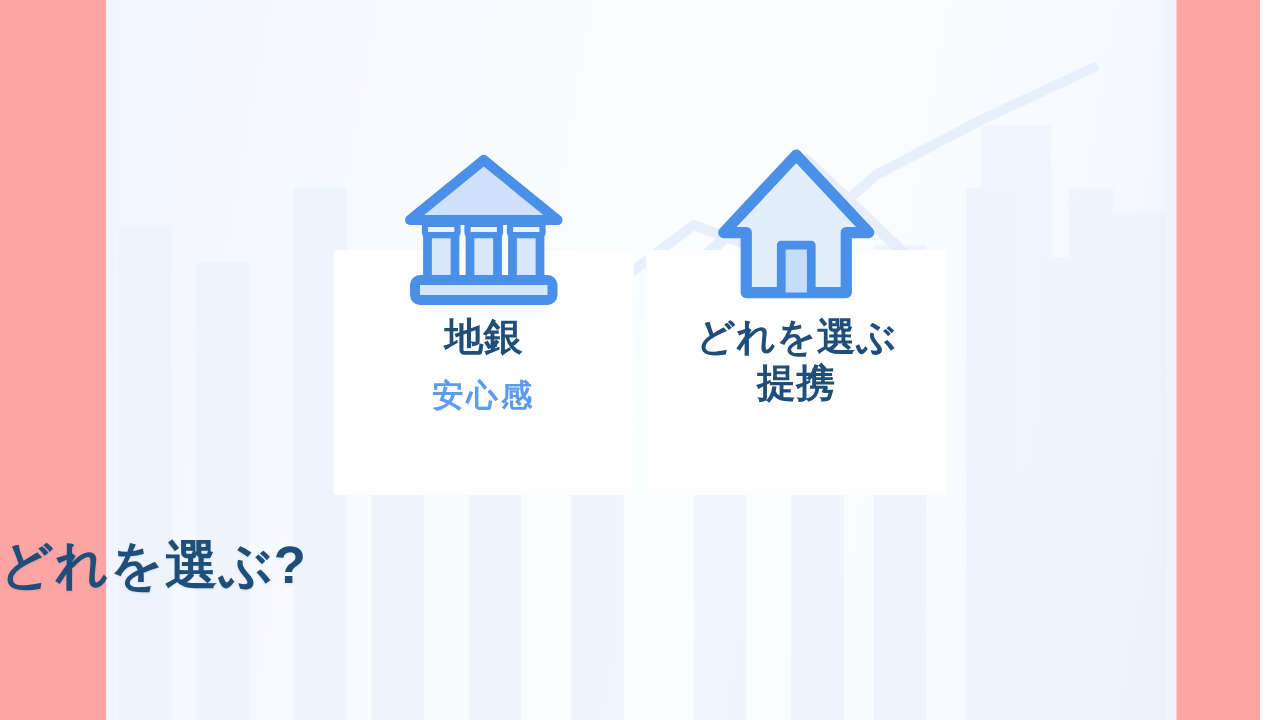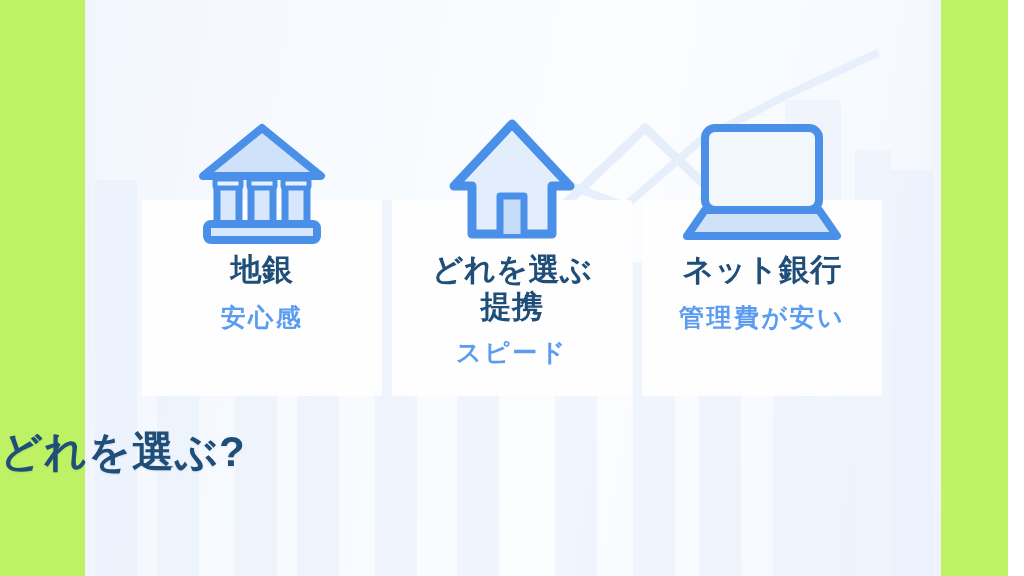--- a/index.html
+++ b/index.html
@@ -11,21 +11,21 @@
     width: 1024px;
     height: 576px;
     overflow: hidden;
     font-family: "Liberation Sans", "DejaVu Sans", sans-serif;
   }
 
   #slide {
     position: relative;
     width: 1008px;
     height: 576px;
-    background: #bef264;
+    background: #fca5a5;
     overflow: hidden;
   }
 
   
   .bg-panel {
     position: absolute;
     left: 85px;
     top: 0;
     width: 856px;
     height: 576px;
@@ -202,36 +202,21 @@
       <div class="icon-wrap icon-house">
         <svg viewBox="0 0 136 135" width="136" height="135">
           <path d="M10 74 L68 12 L126 74 L108 74 L108 122 L28 122 L28 74 Z" fill="#e3eefc" stroke="#4a90e8" stroke-width="9" stroke-linejoin="round" stroke-linecap="round"></path>
 
           <path d="M56 122 L56 84 L80 84 L80 122" fill="#c6ddfa" stroke="#4a90e8" stroke-width="7" stroke-linejoin="round" stroke-linecap="round"></path>
         </svg>
       </div>
       <div class="card-text">
         <div class="card-title">どれを選ぶ
 提携</div>
-        <div class="card-sub tight">スピード</div>
       </div>
     </div>
 
-    <div class="card">
-      <div class="icon-wrap icon-laptop">
-        <svg viewBox="0 0 162 122" width="162" height="122">
-
-          <rect x="24" y="6" width="114" height="82" rx="10" fill="#f2f7fe" stroke="#4a90e8" stroke-width="8" stroke-linejoin="round"></rect>
-
-          <path d="M24 88 L138 88 L156 114 L6 114 Z" fill="#cfe2fa" stroke="#4a90e8" stroke-width="8" stroke-linejoin="round" stroke-linecap="round"></path>
-        </svg>
-      </div>
-      <div class="card-text">
-        <div class="card-title">ネット銀行</div>
-        <div class="card-sub">管理費が安い</div>
-      </div>
-    </div>
 
   </div>
 
   <div class="headline">どれを選ぶ?</div>
 
 </div>
 
 </body></html>

